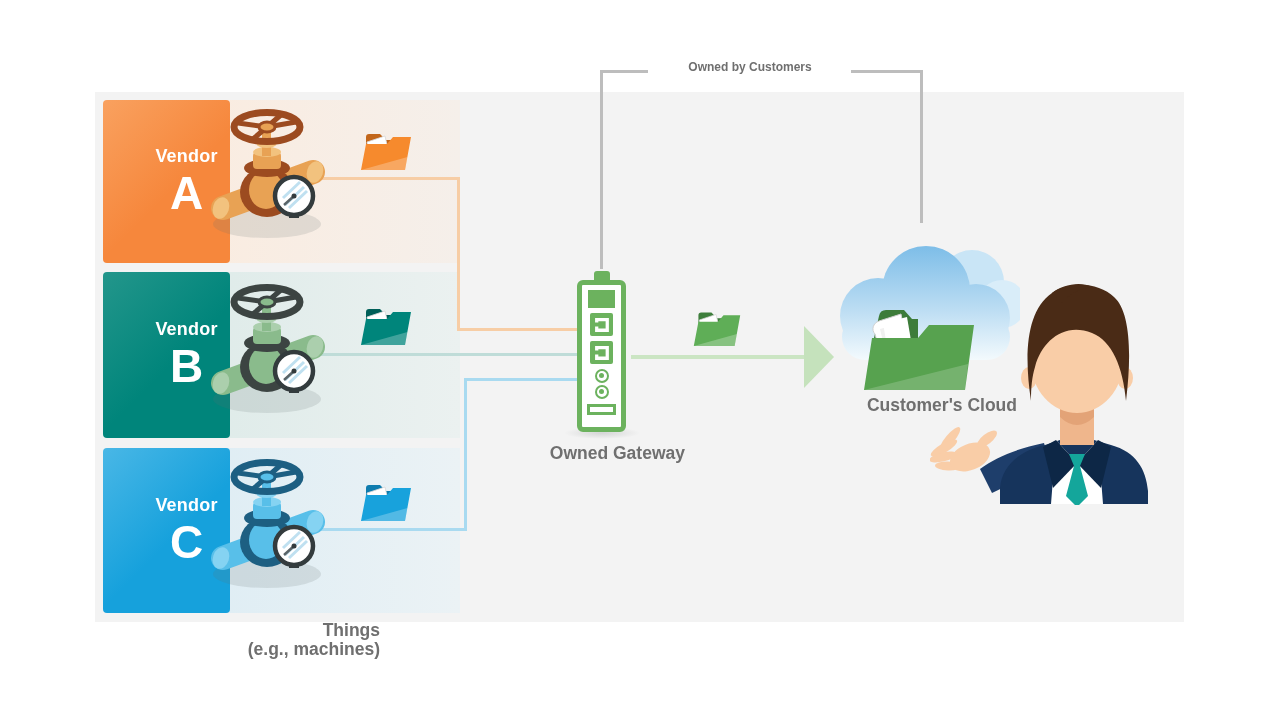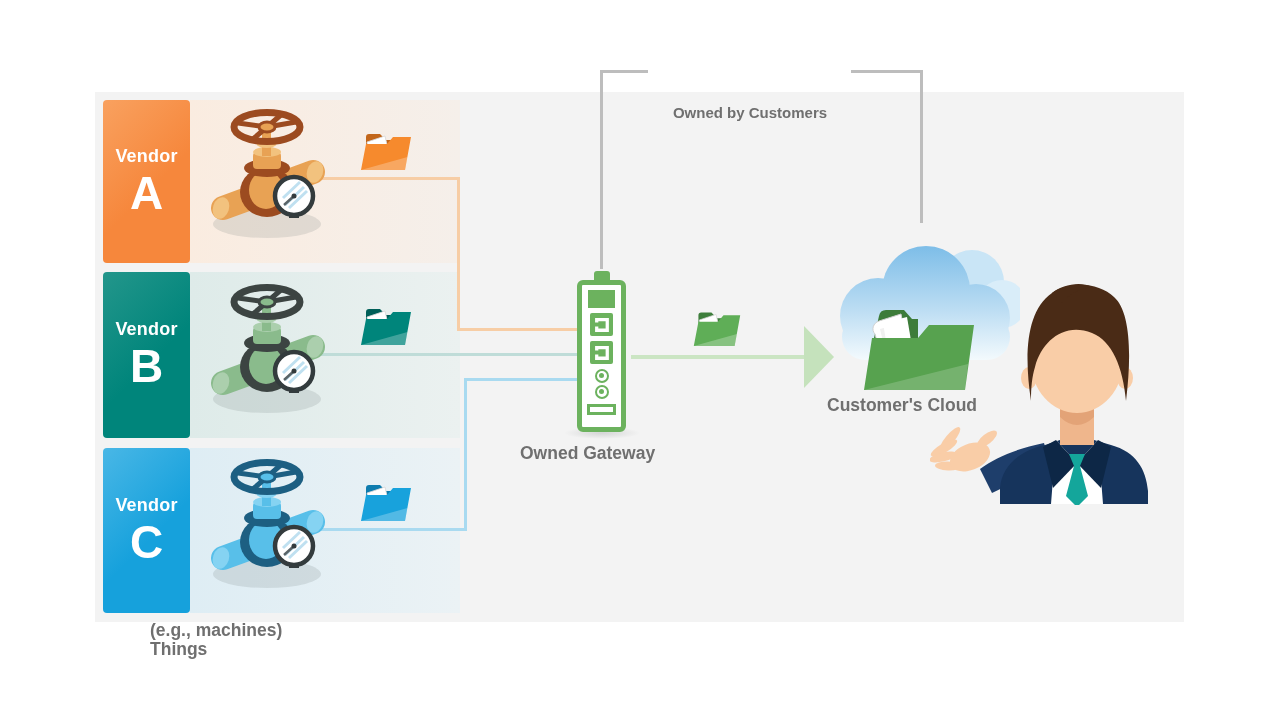--- a/index.html
+++ b/index.html
@@ -8,30 +8,31 @@
     background:#fff;
     font-family:"Liberation Sans","DejaVu Sans",sans-serif;
   }
   .abs{position:absolute;}
   .panel{left:95px;top:92px;width:1089px;height:530px;background:var(--panel,#F3F3F3);}
 
   
   .bracket-line{background:var(--bracket,#BDBDBD);}
   .bracket-label{
     left:645px;top:60px;width:210px;text-align:center;
-    font-size:15px;font-weight:bold;color:var(--text,#6F6F6F);margin-top:44px;
+    font-size:12px;font-weight:bold;color:var(--text,#6F6F6F);
   }
 
   
   .tint{left:190px;width:270px;background:linear-gradient(90deg,var(--tint-from),var(--tint-to));}
   .vblock{
     left:103px;width:87px;border-radius:4px;
     background:linear-gradient(135deg,var(--block-light) 0%,var(--block) 55%);
     display:flex;flex-direction:column;align-items:center;justify-content:center;
     color:#fff;
+    padding-left:40px;
   }
   .vword{font-size:18px;font-weight:bold;letter-spacing:.2px;}
   .vletter{font-size:46px;font-weight:bold;line-height:1.05;margin-top:2px;}
 
   .line3{height:3px;}
   .vline3{width:3px;}
 
   
   .gw-tab{left:594px;top:271px;width:16px;height:11px;background:var(--gw,#6CB25E);border-radius:3px 3px 0 0;}
   .gw-body{
@@ -42,21 +43,21 @@
   .gw-port{position:absolute;left:8px;width:23px;height:23px;}
   .gw-circ{position:absolute;left:13px;width:14px;height:14px;box-sizing:border-box;
     border:2.5px solid var(--gw,#6CB25E);border-radius:50%;background:#fff;}
   .gw-circ::after{content:"";position:absolute;left:2px;top:2px;width:5px;height:5px;border-radius:50%;background:var(--gw,#6CB25E);}
   .gw-bar-bottom{position:absolute;left:5px;top:119px;width:29px;height:11px;box-sizing:border-box;
     border:3.5px solid var(--gw,#6CB25E);background:#fff;}
   .gw-shadow{left:564px;top:427px;width:76px;height:12px;border-radius:50%;
     background:radial-gradient(closest-side,rgba(120,125,125,.25),rgba(120,125,125,0));}
 
   .diagram-label{
-    text-align:left;font-size:17.5px;font-weight:bold;color:var(--text,#6F6F6F);
+    text-align:right;font-size:17.5px;font-weight:bold;color:var(--text,#6F6F6F);
   }
 
   
   .arrow-line{left:631px;top:355px;width:175px;height:4px;}
   .arrow-head{left:804px;top:326px;width:0;height:0;
     border-top:31px solid transparent;border-bottom:31px solid transparent;
     border-left:30px solid #C5E2BC;}
 
   svg{display:block;overflow:visible;}
 </style>
@@ -214,22 +215,22 @@
     <use href="#sym-folder"></use>
   </svg>
   <svg class="abs" style="left: 358px; top: 301px; width: 56px; height: 46px; --f-main: #00857B; --f-dark: #005F58;">
     <use href="#sym-folder"></use>
   </svg>
   <svg class="abs" style="left: 358px; top: 477px; width: 56px; height: 46px; --f-main: #18A2DC; --f-dark: #0E7CAE;">
     <use href="#sym-folder"></use>
   </svg>
 
   <div class="abs diagram-label" style="left:150px;top:621px;width:230px;line-height:19px">
+    <div>Things</div>
     <div>(e.g., machines)</div>
-    <div>Things</div>
   </div>
 
   <div style="--gw: #6CB25E;">
     <div class="abs gw-shadow"></div>
     <div class="abs gw-tab"></div>
     <div class="abs gw-body">
       <div class="gw-bar-top"></div>
       <svg class="gw-port" style="top:28px">
           <use href="#sym-port"></use>
         </svg>

